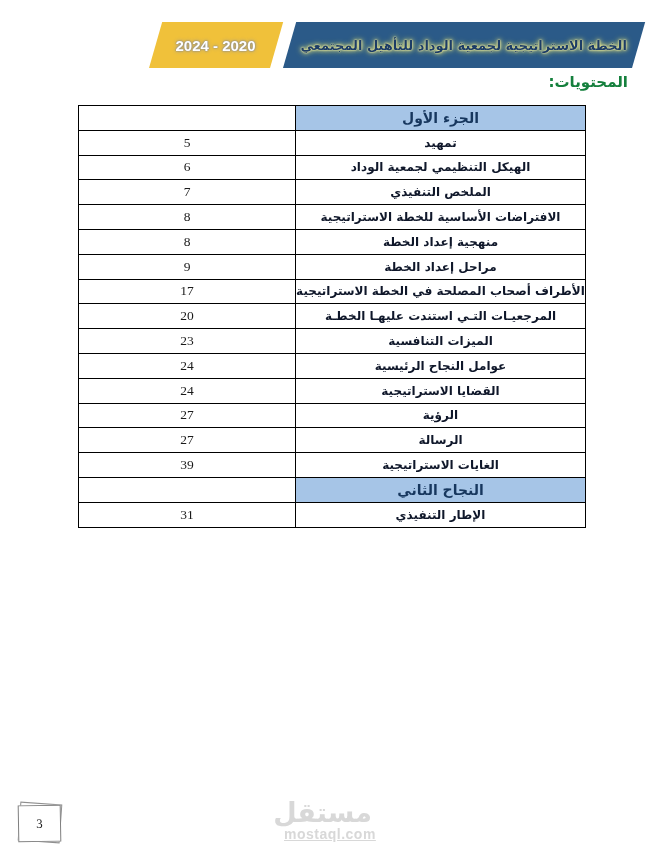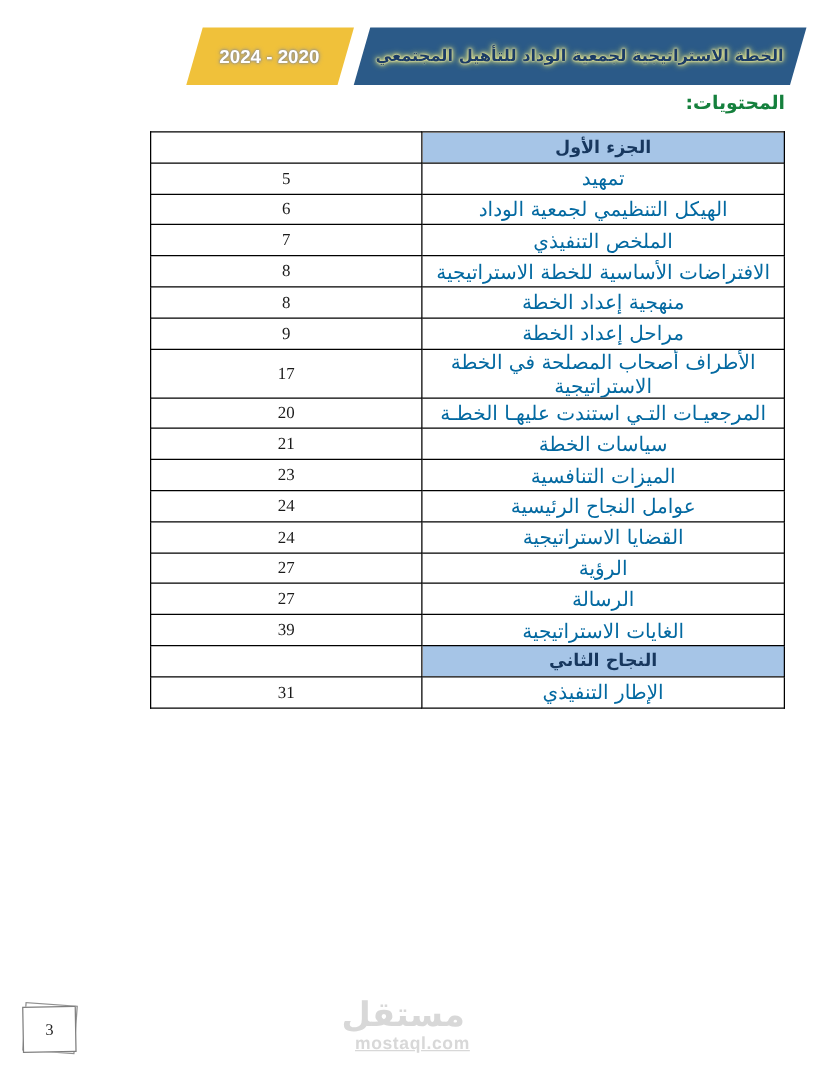--- a/index.html
+++ b/index.html
@@ -30,32 +30,32 @@
     text-shadow:0 0 2px #8a8a8a,0 0 4px #9b9b9b,0 0 1px #777777;
   }
   
   .contents-heading{
     position:absolute;top:73px;right:33px;direction:rtl;
     font-size:15px;font-weight:bold;color:#15803d;
   }
   
   .toc-table{
     position:absolute;left:78px;top:105px;width:507px;
-    border-collapse:collapse;table-layout:fixed;margin-left:42px;
+    border-collapse:collapse;table-layout:fixed;
   }
   .toc-table td{
     border:1px solid #000000;height:23.8px;padding:0;
     text-align:center;vertical-align:middle;overflow:hidden;
   }
   td.page-cell{
     width:217px;font-family:"Liberation Serif","DejaVu Serif",serif;
     font-size:13.5px;color:#1a1a1a;
   }
   td.title-cell{
-    width:290px;direction:rtl;font-size:16px;color:#0369a1;
+    width:290px;direction:rtl;font-size:12px;color:#0f172a;font-weight:bold;
   }
   td.section-cell{
     background:#a6c5e7;font-size:14px;font-weight:bold;color:#17375e;
   }
   
   .pagenum-box{position:absolute;left:16px;top:799px;width:48px;height:48px;}
   .pagenum-back{
     position:absolute;left:3px;top:4px;width:40px;height:37px;
     border:1px solid #8f8f8f;transform:rotate(4deg);background:#ffffff;
   }
@@ -124,24 +124,20 @@
       </tr>
       <tr>
         <td class="page-cell">17</td>
         <td class="title-cell">الأطراف أصحاب المصلحة في الخطة الاستراتيجية</td>
       </tr>
       <tr>
         <td class="page-cell">20</td>
         <td class="title-cell">المرجعيـات التـي استندت عليهـا الخطـة</td>
       </tr>
       <tr>
-        <td class="page-cell">21</td>
-        <td class="title-cell">سياسات الخطة</td>
-      </tr>
-      <tr>
         <td class="page-cell">23</td>
         <td class="title-cell">الميزات التنافسية</td>
       </tr>
       <tr>
         <td class="page-cell">24</td>
         <td class="title-cell">عوامل النجاح الرئيسية</td>
       </tr>
       <tr>
         <td class="page-cell">24</td>
         <td class="title-cell">القضايا الاستراتيجية</td>

